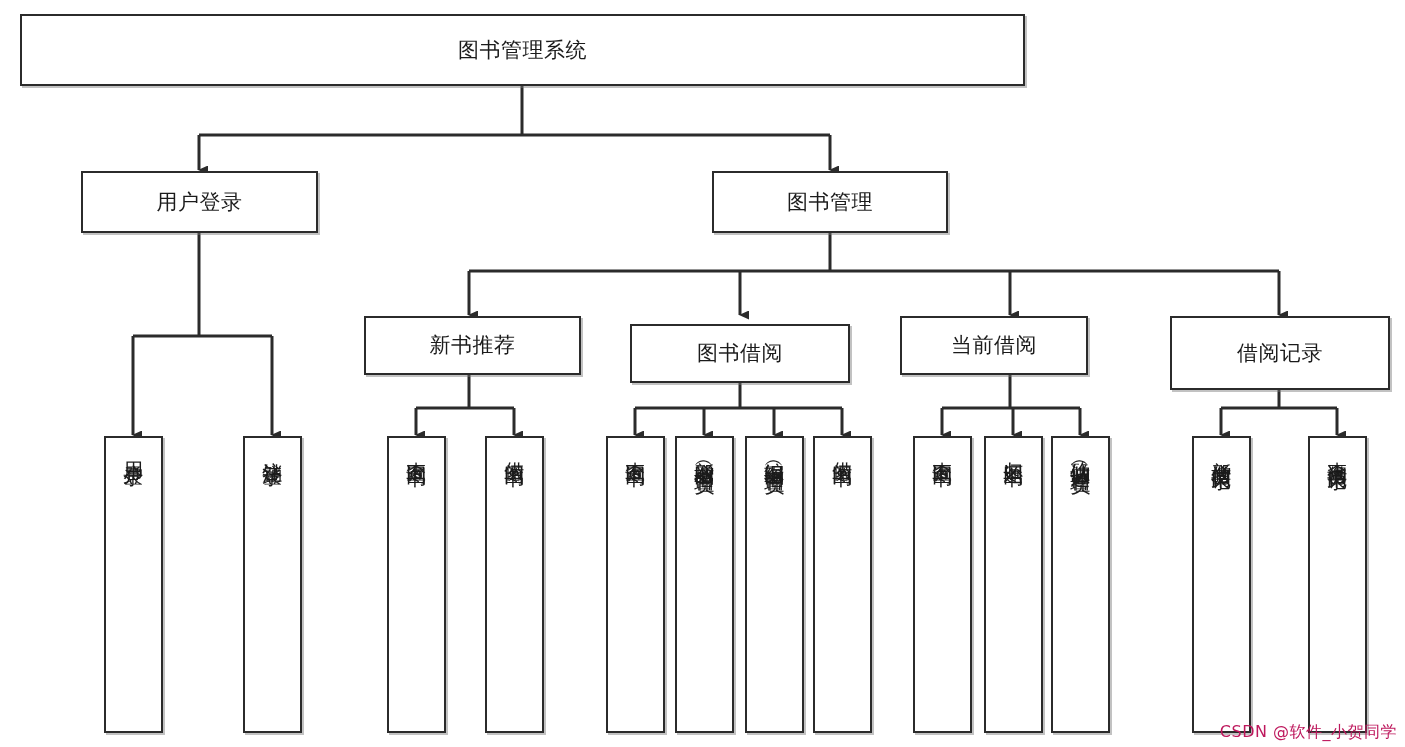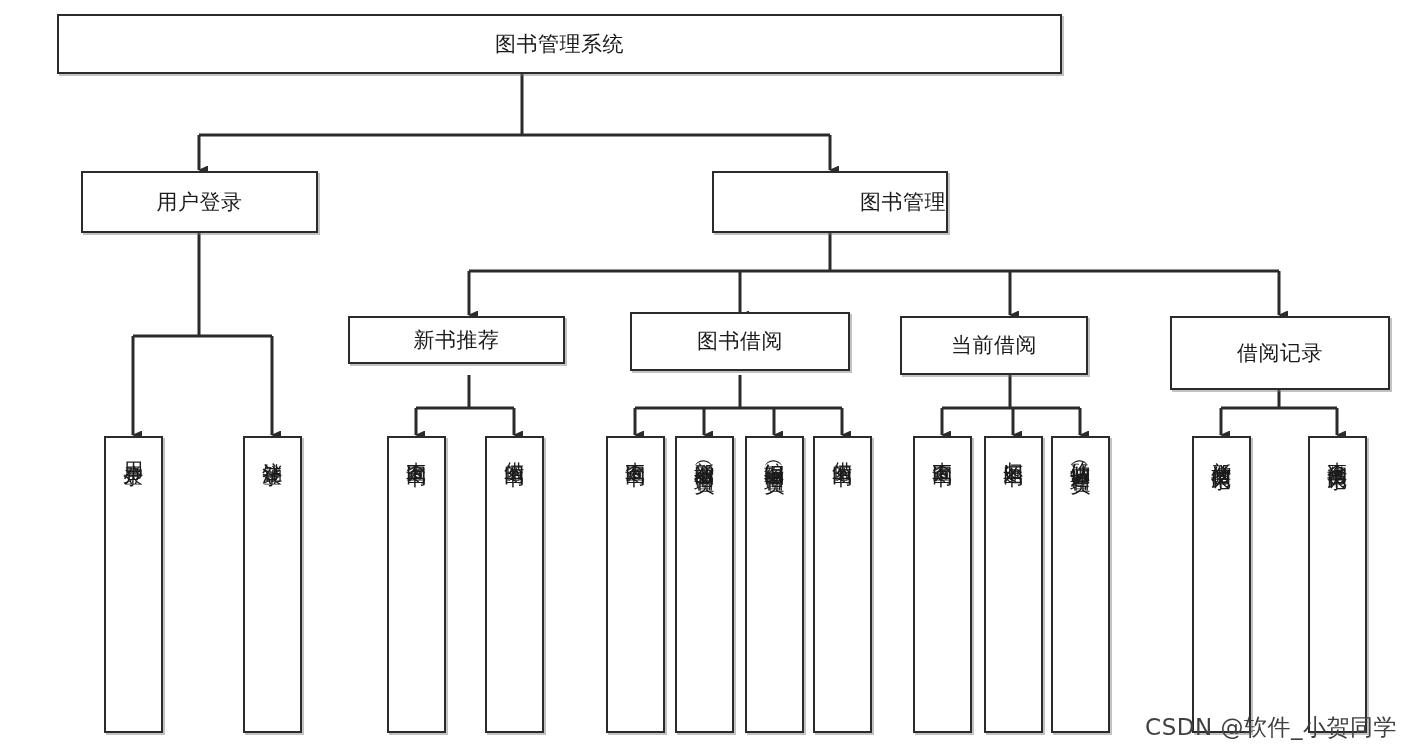--- a/index.html
+++ b/index.html
@@ -52,22 +52,22 @@
     font-size: 20px;
     line-height: 1.42;
     letter-spacing: 2px;
     white-space: nowrap;
     text-align: left;
   }
   .watermark {
     position: absolute;
     right: 8px;
     bottom: 4px;
-    font-size: 23px;
-    color: #404040;
+    font-size: 16px;
+    color: #be185d;
     letter-spacing: 0.5px;
     white-space: nowrap;
     pointer-events: none;
   }
 </style>
 </head>
 <body>
 
 <div id="canvas">
 
@@ -107,35 +107,35 @@
         <line x1="942" y1="408" x2="942" y2="435" stroke="#2b2b2b" stroke-width="3" marker-end="url(#arrowhead)"></line>
         <line x1="1013" y1="408" x2="1013" y2="435" stroke="#2b2b2b" stroke-width="3" marker-end="url(#arrowhead)"></line>
         <line x1="1080" y1="408" x2="1080" y2="435" stroke="#2b2b2b" stroke-width="3" marker-end="url(#arrowhead)"></line>
         <line x1="1279" y1="375" x2="1279" y2="408" stroke="#2b2b2b" stroke-width="3"></line>
         <line x1="1221" y1="408" x2="1337" y2="408" stroke="#2b2b2b" stroke-width="3"></line>
         <line x1="1221" y1="408" x2="1221" y2="435" stroke="#2b2b2b" stroke-width="3" marker-end="url(#arrowhead)"></line>
         <line x1="1337" y1="408" x2="1337" y2="435" stroke="#2b2b2b" stroke-width="3" marker-end="url(#arrowhead)"></line>
       </g>
   </svg>
 
-  <div class="node-box" id="node-root" style="left: 20px; top: 14px; width: 1005px; height: 60px; margin-left: 37px;">
+  <div class="node-box" id="node-root" style="left: 20px; top: 14px; width: 1005px; height: 72px;">
     <span class="node-label">图书管理系统</span>
   </div>
 
   <div class="node-box" id="node-user-login" style="left: 81px; top: 171px; width: 237px; height: 62px;">
     <span class="node-label">用户登录</span>
   </div>
-  <div class="node-box" id="node-book-management" style="left: 712px; top: 171px; width: 236px; height: 62px; justify-content: flex-end;">
+  <div class="node-box" id="node-book-management" style="left: 712px; top: 171px; width: 236px; height: 62px;">
     <span class="node-label">图书管理</span>
   </div>
 
-  <div class="node-box" id="node-new-book-recommend" style="left: 348px; top: 316px; width: 217px; height: 48px;">
+  <div class="node-box" id="node-new-book-recommend" style="left: 364px; top: 316px; width: 217px; height: 59px;">
     <span class="node-label">新书推荐</span>
   </div>
-  <div class="node-box" id="node-book-borrow" style="left: 630px; top: 312px; width: 220px; height: 59px;">
+  <div class="node-box" id="node-book-borrow" style="left: 630px; top: 324px; width: 220px; height: 59px;">
     <span class="node-label">图书借阅</span>
   </div>
   <div class="node-box" id="node-current-borrow" style="left: 900px; top: 316px; width: 188px; height: 59px;">
     <span class="node-label">当前借阅</span>
   </div>
   <div class="node-box" id="node-borrow-record" style="left: 1170px; top: 316px; width: 220px; height: 74px;">
     <span class="node-label">借阅记录</span>
   </div>
 
   <div id="leaf-container">

